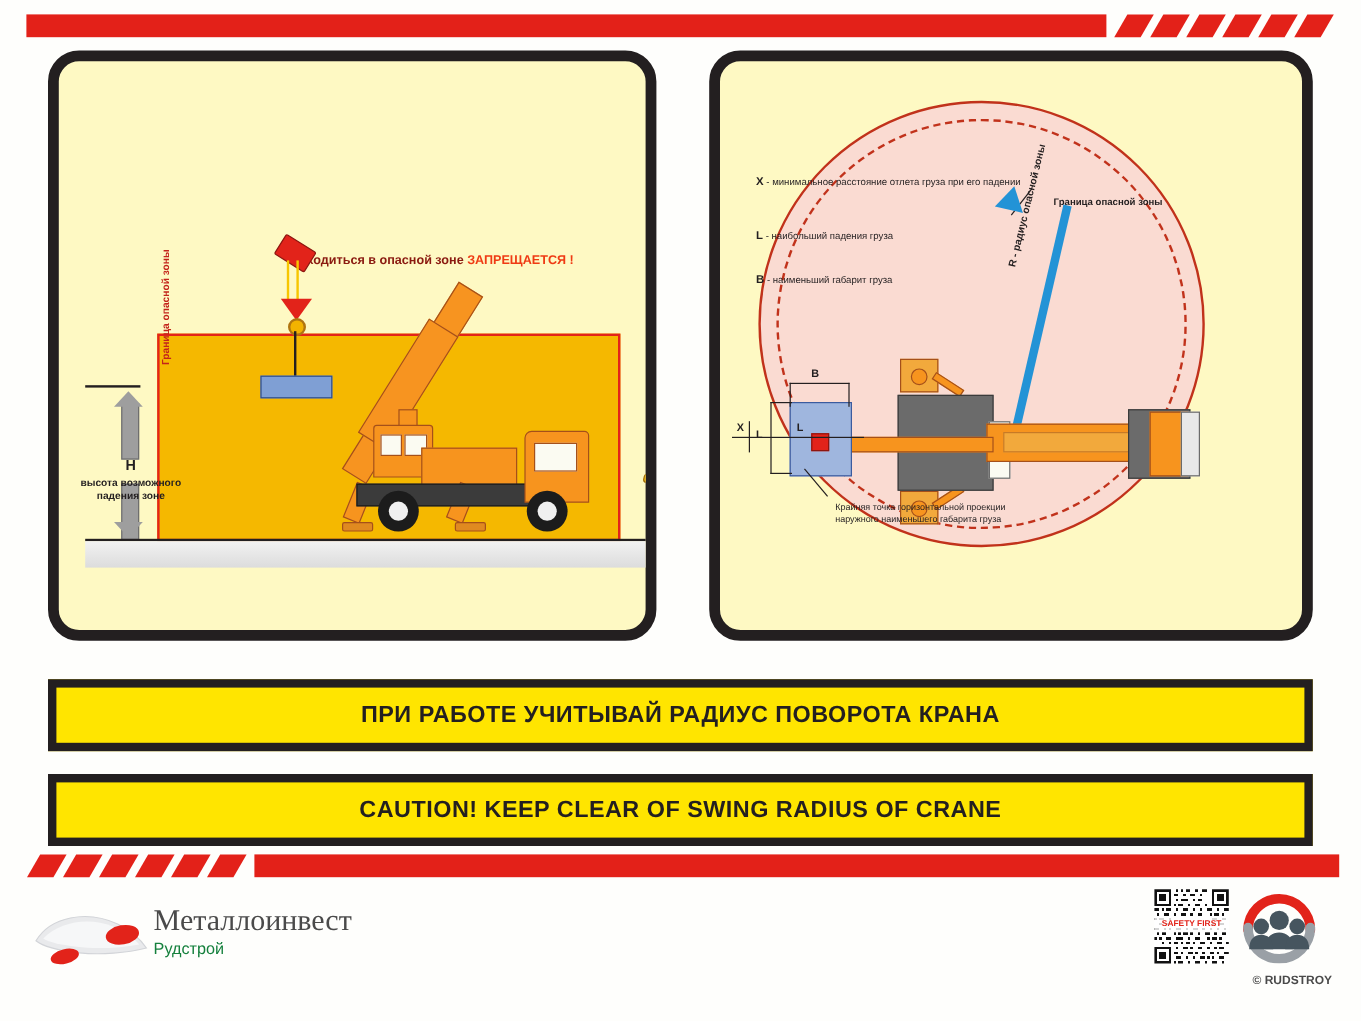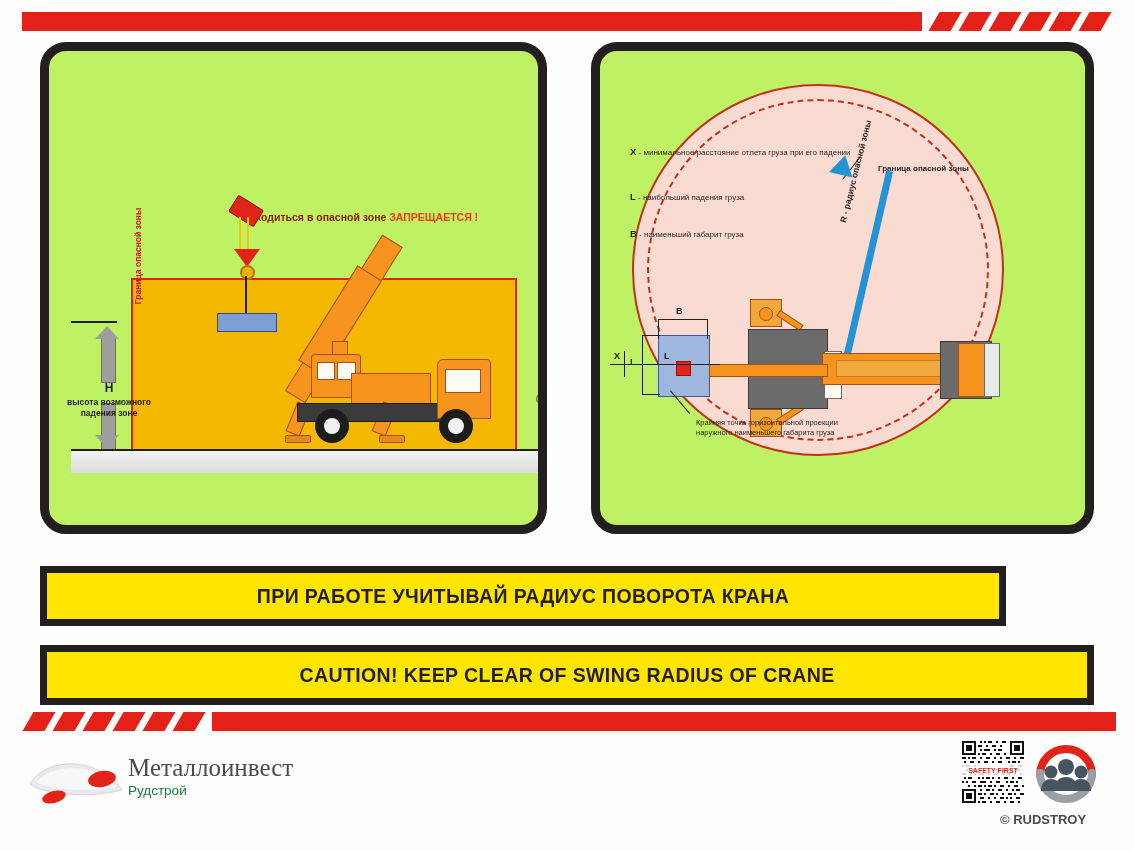--- a/index.html
+++ b/index.html
@@ -19,38 +19,38 @@
   .bar{position:absolute;height:19px;}
   .bar .solid{position:absolute;top:0;height:19px;background:#e32119;}
   .bar .dash{position:absolute;top:0;width:22px;height:19px;background:#e32119;
              transform:skewX(-30deg);}
   #top-bar{top:12px;left:22px;width:1094px;}
   #bottom-bar{top:712px;left:22px;width:1094px;}
 
   
   .panel{
     position:absolute;
-    background:#bef264;
+    background:#fef9c3;
     border:9px solid #231f20;
     border-radius:26px;
     box-sizing:border-box;
     overflow:hidden;
   }
   #panel-left{left:40px;top:42px;width:507px;height:492px;}
   #panel-right{left:591px;top:42px;width:503px;height:492px;}
 
   
   .banner{
     position:absolute;
     background:#ffe500;
     border:7px solid #231f20;
     box-sizing:border-box;
     display:flex;align-items:center;justify-content:center;
   }
-  #banner-ru{left:40px;top:566px;width:966px;height:60px;}
+  #banner-ru{left:40px;top:566px;width:1054px;height:60px;}
   #banner-en{left:40px;top:645px;width:1054px;height:60px;}
   .banner span{
     font-size:19.5px;font-weight:bold;color:#231f20;
     letter-spacing:.4px;
   }
 
   
   #warn-text{
     position:absolute;left:193px;top:160px;
     font-size:10.5px;font-weight:bold;color:#8a1a10;white-space:nowrap;
@@ -242,22 +242,22 @@
   #brand .n2{font-size:13.5px;color:#15803d;margin-top:2px;}
 
   #qr{position:absolute;left:962px;top:741px;width:62px;height:62px;}
   #qr-safety{
     position:absolute;left:962px;top:764px;width:62px;height:13px;
     display:flex;align-items:center;justify-content:center;
     font-size:7px;font-weight:bold;color:#e2231a;background:rgba(255,255,255,.82);
   }
   #safety-logo{position:absolute;left:1034px;top:741px;width:64px;height:62px;}
   #copyright{
-    position:absolute;left:1000px;top:812px;width:110px;text-align:left;
-    font-size:13px;font-weight:bold;color:#4a4a4a;
+    position:absolute;left:1000px;top:812px;width:110px;text-align:right;
+    font-size:10px;font-weight:bold;color:#4a4a4a;
   }
 </style>
 </head>
 <body>
 
 <div class="poster">
 
   <div class="bar" id="top-bar">
     <div class="solid" style="left:0;width:900px;"></div>
     <div class="dash" style="left:912px;"></div>

